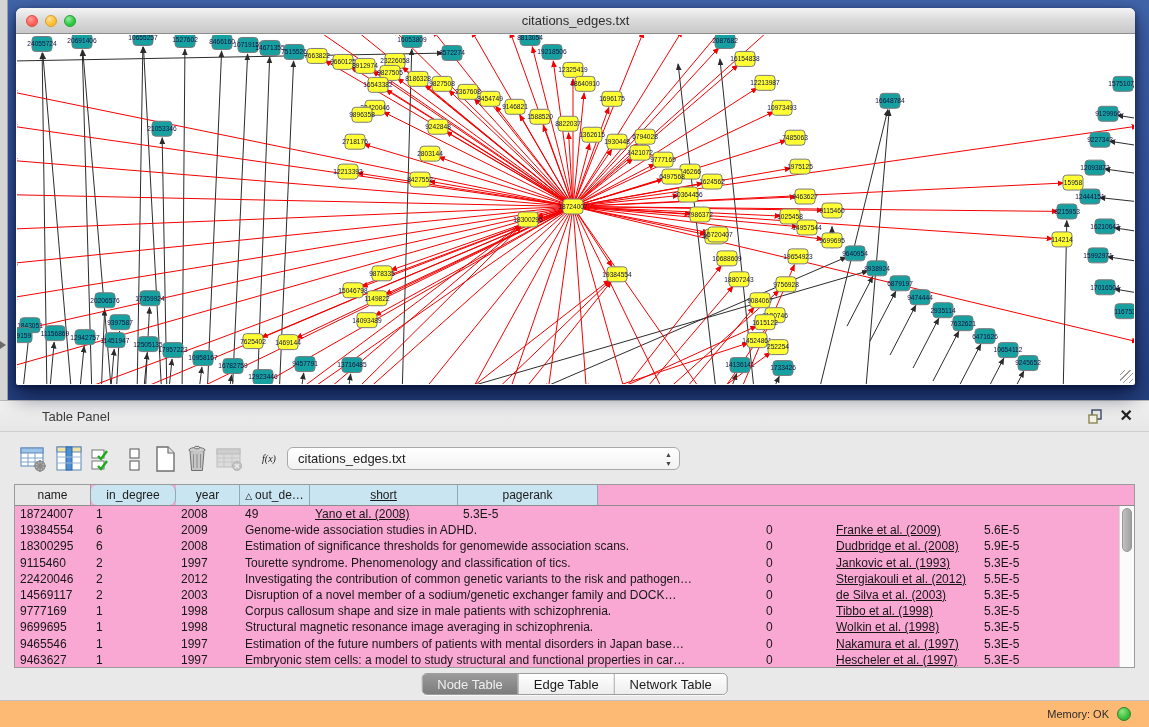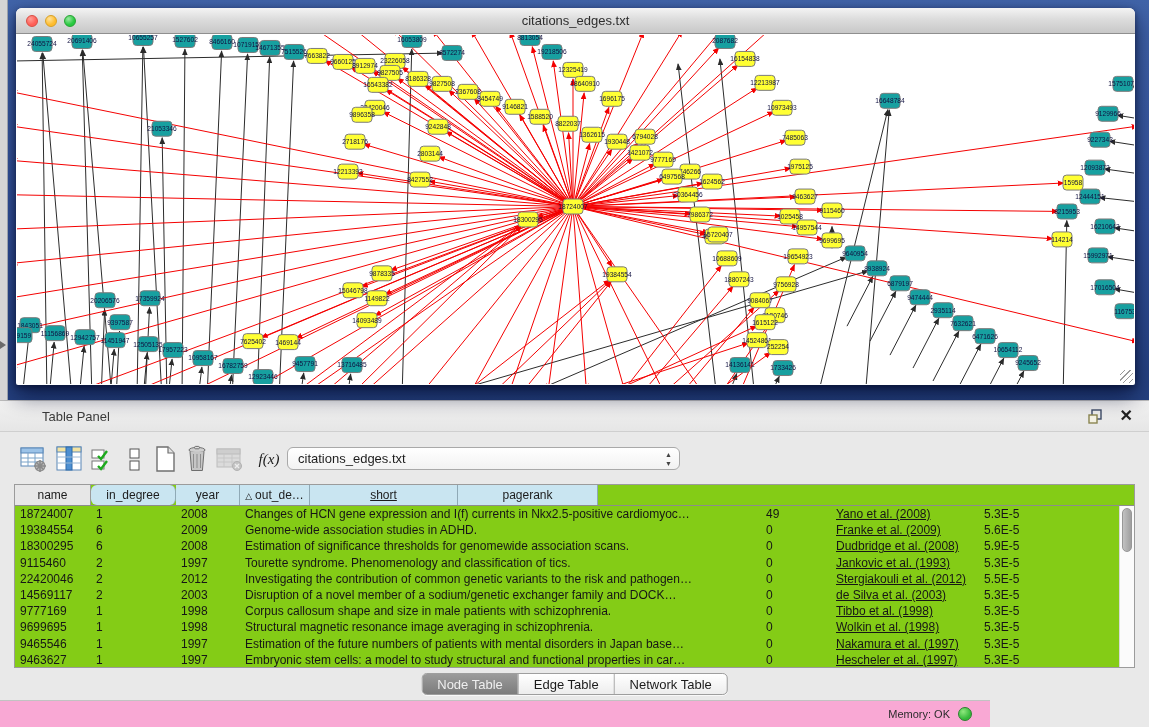--- a/index.html
+++ b/index.html
@@ -34,50 +34,50 @@
   
   .table-panel { position:absolute; left:0; top:400px; width:1149px; height:300px; background:#e9e9e9; }
   .tp-header { position:absolute; left:0; top:0; width:100%; height:32px;
     background:linear-gradient(180deg,#f2f2f2,#e6e6e6); border-top:1px solid #bcbcbc; border-bottom:1px solid #cfcfcf; }
   .tp-title { position:absolute; left:10px; top:0; line-height:31px; font-size:13px; color:#3c3c3c;margin-left:32px; }
   .tp-float { position:absolute; right:44px; top:7px; width:18px; height:18px; cursor:default; }
   .tp-close { position:absolute; right:16px; top:4px; font-size:16px; font-weight:bold; color:#222; line-height:22px; }
   .toolbar { position:absolute; left:14px; top:36px; width:1121px; height:46px; }
   .tb-btn { position:absolute; top:8px; width:30px; height:30px; }
   .tb-btn svg { width:100%; height:100%; }
-  .fx { font-family:"Liberation Serif", serif; font-style:italic; font-size:15px; color:#1a1a1a; line-height:30px; }
+  .fx { font-family:"Liberation Serif", serif; font-style:italic; font-size:10px; color:#1a1a1a; line-height:30px; }
   .tselect { position:absolute; left:273px; top:11px; width:393px; height:23px;
     background:linear-gradient(180deg,#ffffff,#f2f2f2); border:1px solid #a9a9a9; border-radius:6px;
     font-size:13px; color:#1d1d1d; line-height:21px; padding-left:10px; }
   .tselect .steppers { position:absolute; right:7px; top:2px; font-size:7px; color:#444; line-height:9px; text-align:center; }
   
   .table-box { position:absolute; left:14px; top:84px; width:1121px; height:184px;
-    background:#84cc16; border:1px solid #9b9b9b; }
+    background:#f9a8d4; border:1px solid #9b9b9b; }
   .thead { display:flex; height:21px; border-bottom:1px solid #8c8c8c; }
   .th { background:#c9e5f1; border-right:1px solid #8fa9b6; font-size:12px; color:#1c1c1c;
     text-align:center; line-height:20px; white-space:nowrap; overflow:hidden; }
   .th.sel { background:#e7e7e7; border-right:1px solid #9b9b9b; }
   .sort-glyph { font-size:9px; margin-right:3px; color:#111; }
   .tbody { position:absolute; left:0; top:21px; right:15px; bottom:0; overflow:hidden; }
   .tr { display:flex; height:16.2px; }
   .td { font-size:12px; color:#161616; line-height:16px; white-space:nowrap; overflow:hidden; padding-left:5px; }
   .c0{width:76px;} .c1{width:85px;border-radius:6px;} .c2{width:64px;} .c3{flex:1;} .c4{width:70px;} .c5{width:148px;text-decoration:underline;} .c6{width:140px;}
   .vscroll { position:absolute; right:0; top:21px; bottom:0; width:15px; background:#fbfbfb; border-left:1px solid #d8d8d8; }
   .vthumb { position:absolute; left:2px; top:2px; width:10px; height:44px; border-radius:6px;
     background:linear-gradient(90deg,#c2c2c2,#9f9f9f); border:1px solid #979797; }
   
   .tabs { position:absolute; left:50%; top:273px; transform:translateX(-50%); display:flex;
     border:1px solid #9e9e9e; border-radius:5px; overflow:hidden; height:22px;
     background:linear-gradient(180deg,#ffffff,#ededed); box-shadow:0 1px 0 rgba(255,255,255,.7); }
   .tab { padding:0 15px; font-size:13px; color:#1b1b1b; line-height:21px; border-left:1px solid #ababab; }
   .tab:first-child { border-left:none; }
   .tab.active { background:linear-gradient(180deg,#9b9b9b,#7c7c7c); color:#efefef; }
   
-  .statusbar { position:absolute; left:0; top:700px; width:990px; height:27px;
-    background:#f9a8d4; border-top:1px solid #c2c2c2; }
+  .statusbar { position:absolute; left:0; top:700px; width:1149px; height:27px;
+    background:#fdba74; border-top:1px solid #c2c2c2; }
   .mem-label { position:absolute; right:40px; top:0; line-height:26px; font-size:11px; color:#2c2c2c; }
   .mem-dot { position:absolute; right:18px; top:6px; width:14px; height:14px; border-radius:50%;
     background:radial-gradient(circle at 35% 30%,#8fe87e,#35b93a 65%); border:1px solid #2b7f2e; }
 </style>
 </head>
 <body>
 
 <div class="network-area">
   <div class="left-gutter">
     <div class="gutter-arrow"></div>
@@ -814,21 +814,20 @@
         <div class="th c2">year</div>
         <div class="th c4"><span class="sort-glyph">△</span>out_de…</div>
         <div class="th c5">short</div>
         <div class="th c6">pagerank</div>
       </div>
     <div class="tbody" id="tbody">
         <div class="tr">
           <div class="td c0">18724007</div>
           <div class="td c1">1</div>
           <div class="td c2">2008</div>
-          <div class="td c3">Changes of HCN gene expression and I(f) currents in Nkx2.5-positive cardiomyoc…</div>
           <div class="td c4">49</div>
           <div class="td c5">Yano et al. (2008)</div>
           <div class="td c6">5.3E-5</div>
         </div>
         <div class="tr">
           <div class="td c0">19384554</div>
           <div class="td c1">6</div>
           <div class="td c2">2009</div>
           <div class="td c3">Genome-wide association studies in ADHD.</div>
           <div class="td c4">0</div>

